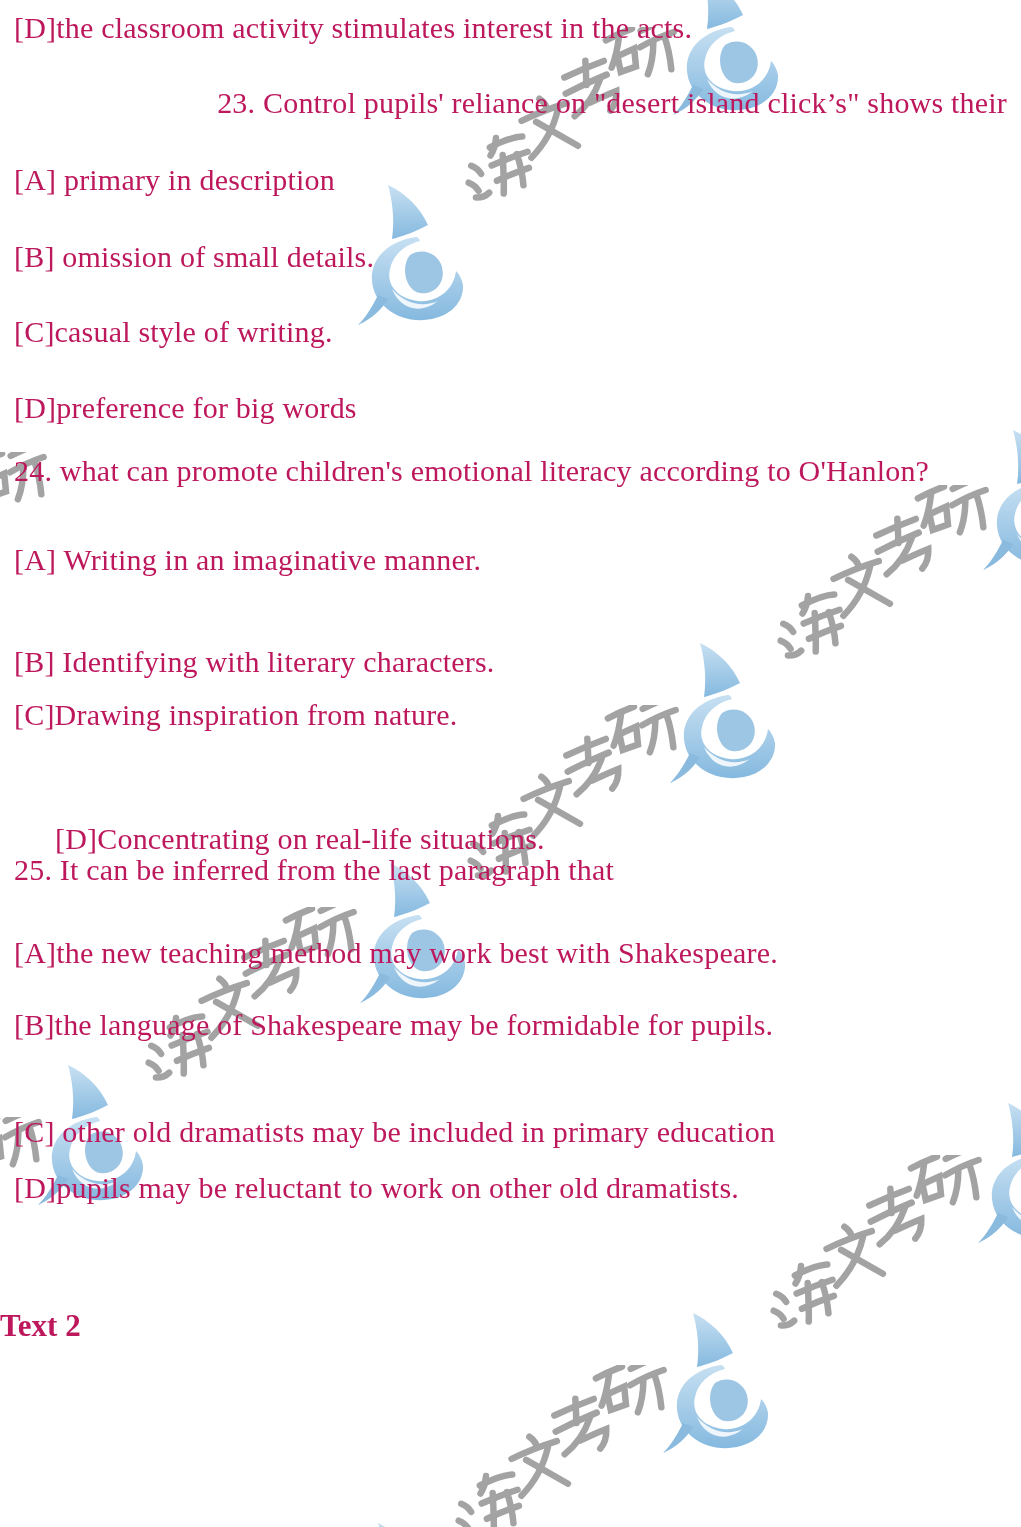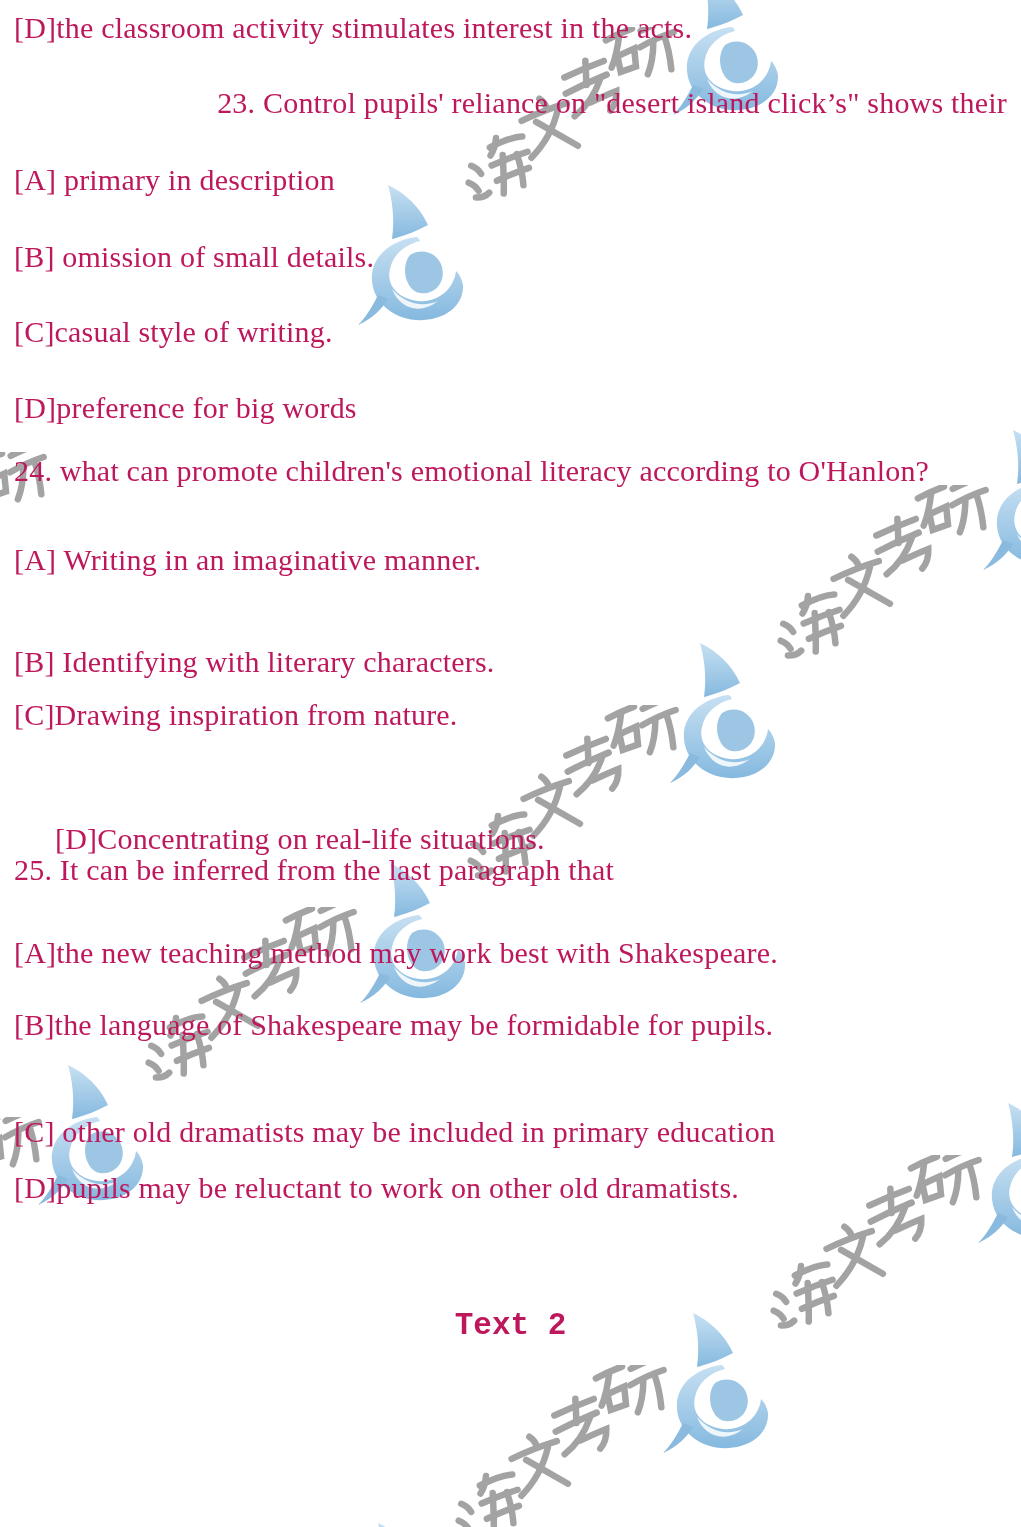--- a/index.html
+++ b/index.html
@@ -17,25 +17,24 @@
     position:absolute;
     left:14px;right:14px;
     font-size:30px;
     line-height:38px;
     white-space:nowrap;
     letter-spacing:0.2px;
   }
   .heading{
     position:absolute;
     left:0;right:0;
-    text-align:center;
+    text-align:left;
     font-size:31px;
     font-weight:bold;
     line-height:38px;
-    font-family:Liberation Mono, monospace;
   }
   .para{
     position:absolute;
     left:14px;right:14px;
     font-size:30px;
     line-height:38px;
     text-align:justify;
     text-align-last:justify;
     white-space:nowrap;
   }

